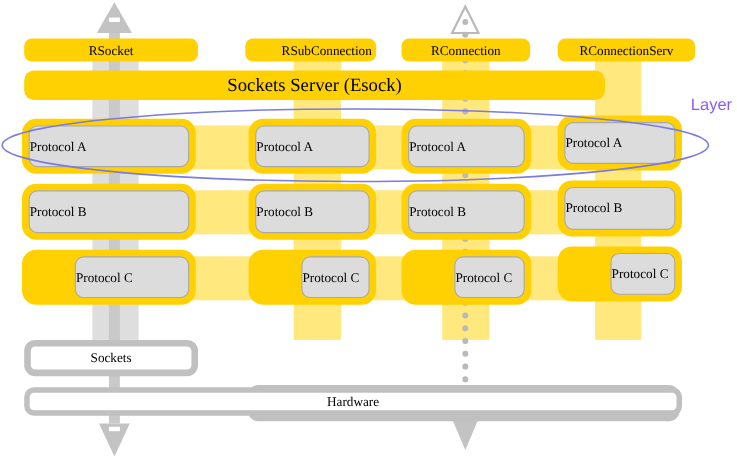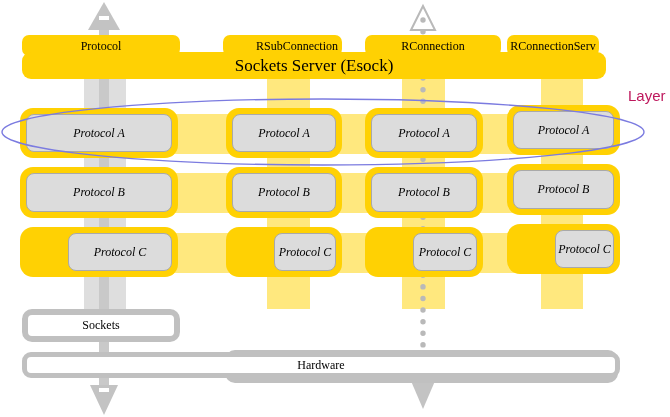--- a/index.html
+++ b/index.html
@@ -13,50 +13,50 @@
   .vband.yellow{background:#ffe87e;}
   .vband.gray{background:#dedede;}
   .hband{position:absolute;left:99px;width:464px;height:40px;background:#ffe87e;}
   
   .apibox{
     position:absolute;top:35px;height:21px;background:#ffd103;border-radius:7px;
     display:flex;align-items:center;justify-content:center;font-size:12px;line-height:1;
   }
   
   .server{
-    position:absolute;left:22px;top:52px;width:584px;height:27px;background:#ffd103;
+    position:absolute;left:22px;top:64px;width:528px;height:27px;background:#ffd103;
     border-radius:9px;display:flex;align-items:center;justify-content:center;
     font-size:17px;
   }
   
   .pbox{position:absolute;background:#ffd103;border-radius:13px;padding:6px;}
   .pbox-inner{
     width:100%;height:100%;background:#dcdcdc;border:1px solid #a9a9a9;border-radius:8px;
-    display:flex;align-items:center;justify-content:center;
-    font-style:italic;font-size:12px;
+    display:flex;align-items:center;justify-content:flex-start;
+    font-size:12px;
   }
   .colA{left:20px;width:158px;}
   .colB{left:226px;width:116px;}
   .colC{left:365px;width:118px;}
   .colD{left:507px;width:113px;margin-top:-3px;}
   .rowA{top:108px;height:50px;}
   .rowB{top:167px;height:51px;}
   .rowC{top:227px;height:50px;padding-left:48px;}
   
   .gbox{
     position:absolute;background:#ffffff;border:6px solid #c0c0c0;border-radius:10px;
     display:flex;align-items:center;justify-content:center;font-size:12px;
   }
   #hardware{border-width:5px;border-radius:9px;}
   
   #flows, #annot{position:absolute;left:0;top:0;pointer-events:none;}
   
   #layer-label{
     position:absolute;left:628px;top:87px;font-family:"Liberation Sans", sans-serif;
-    font-size:15px;color:#be185d;
+    font-size:15px;color:#8b5cf6;
   }
 </style>
 </head>
 <body>
 
 <div id="stage">
 
   <div class="vband gray" style="left:84px;width:42px;"></div>
   <div class="vband yellow" style="left:267px;width:43px;"></div>
   <div class="vband yellow" style="left:402px;width:43px;"></div>
@@ -72,29 +72,29 @@
     <rect x="99" y="16" width="10" height="4" fill="#ffffff"></rect>
     <polygon points="104,415 90,385 118,385" fill="#c3c3c3"></polygon>
     <rect x="99" y="388" width="10" height="4" fill="#ffffff"></rect>
 
     <polygon points="423,6 411,30 435,30" fill="#ffffff" stroke="#b9b9b9" stroke-width="2"></polygon>
     <line x1="423" y1="20" x2="423" y2="376" stroke="#b9b9b9" stroke-width="5.4" stroke-dasharray="0.1 11.5" stroke-linecap="round"></line>
     <polygon points="423,409 411,381 435,381" fill="#c3c3c3"></polygon>
   </svg>
 
   <div class="apibox" style="left:22px;width:158px;">
-    <span>Protocol</span>
+    <span>RSocket</span>
   </div>
   <div class="apibox" style="left:223px;width:119px;padding-left:29px;">
     <span>RSubConnection</span>
   </div>
-  <div class="apibox" style="left:365px;width:136px;font-family:Liberation Serif, serif;">
+  <div class="apibox" style="left:365px;width:117px;font-family:Liberation Serif, serif;">
     <span>RConnection</span>
   </div>
-  <div class="apibox" style="left:507px;width:92px;">
+  <div class="apibox" style="left:507px;width:125px;">
     <span>RConnectionServ</span>
   </div>
 
   <div class="server">
     <span>Sockets Server (Esock)</span>
   </div>
 
   <div class="pbox rowA colA">
     <div class="pbox-inner">
         <span>Protocol A</span>

